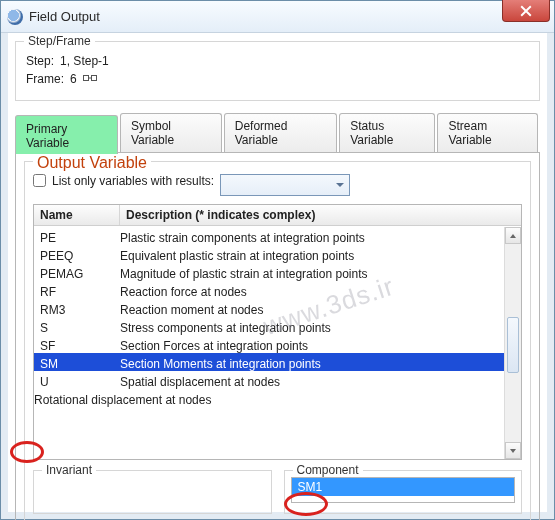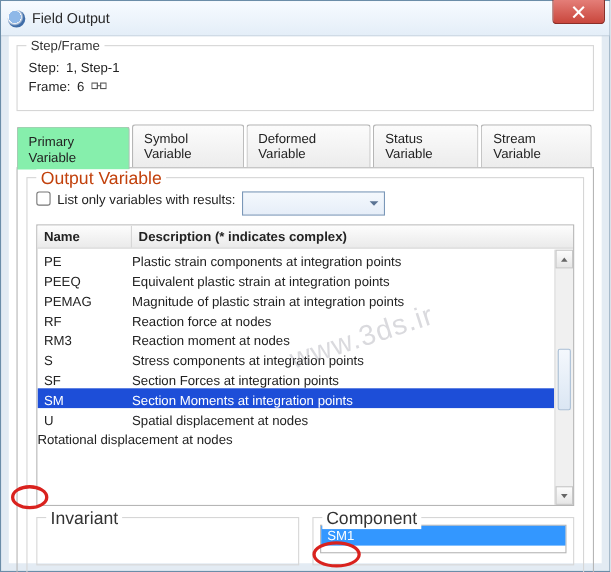--- a/index.html
+++ b/index.html
@@ -66,21 +66,21 @@
 
   .rows { position: absolute; top: 22px; left: 0; right: 17px; bottom: 0; overflow: hidden; }
   .row { display: flex; font-size: 12px; color: #222; height: 18px; align-items: flex-end; }
   .row .c1 { width: 86px; padding-left: 6px; }
   .row .c2 { flex: 1; padding-left: 0; }
   .row.selected { background: #1d4ed8; color: #fff; }
 
   .bottom-groups { display: flex; gap: 12px; margin-top: 10px; }
   .inv-group, .comp-group { flex: 1; border: 1px solid #d6d6d6; padding: 6px 6px 6px; position: relative; min-height: 44px; }
   .inv-group .legend, .comp-group .legend { position: absolute; top: -8px; left: 8px; background: #fff; padding: 0 4px;
-                                            font-size: 16px; color: #333; }
+                                            font-size: 12px; color: #333; }
   .comp-list { border: 1px solid #b6b6b6; height: 26px; }
   .comp-item { background: #3397ff; color: #fff; font-size: 12px; padding: 2px 6px; }
 
   .red-circle { position: absolute; border: 3px solid #d9221e; border-radius: 50%;
                 width: 34px; height: 22px; pointer-events: none; }
   .circle-sm { left: 9px; top: 440px; }
   .circle-sm1 { left: 283px; top: 491px; width: 44px; height: 24px; }
 
   .watermark { position: absolute; left: 260px; top: 290px; font-size: 26px; color: rgba(150,150,160,0.35);
                transform: rotate(-18deg); pointer-events: none; letter-spacing: 1px; }

